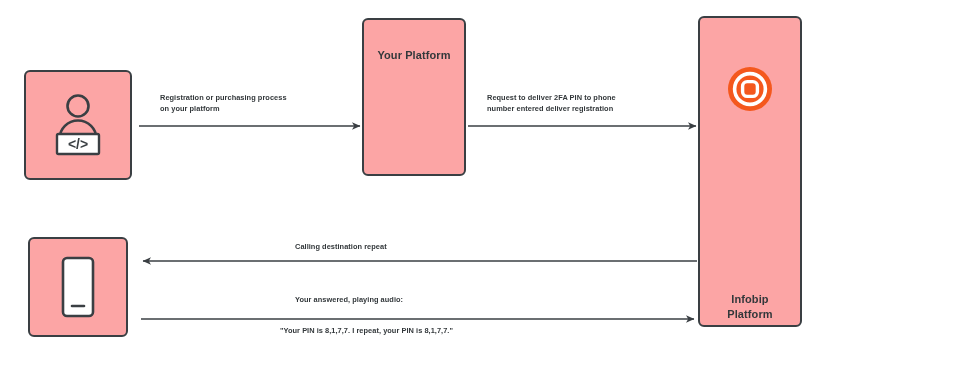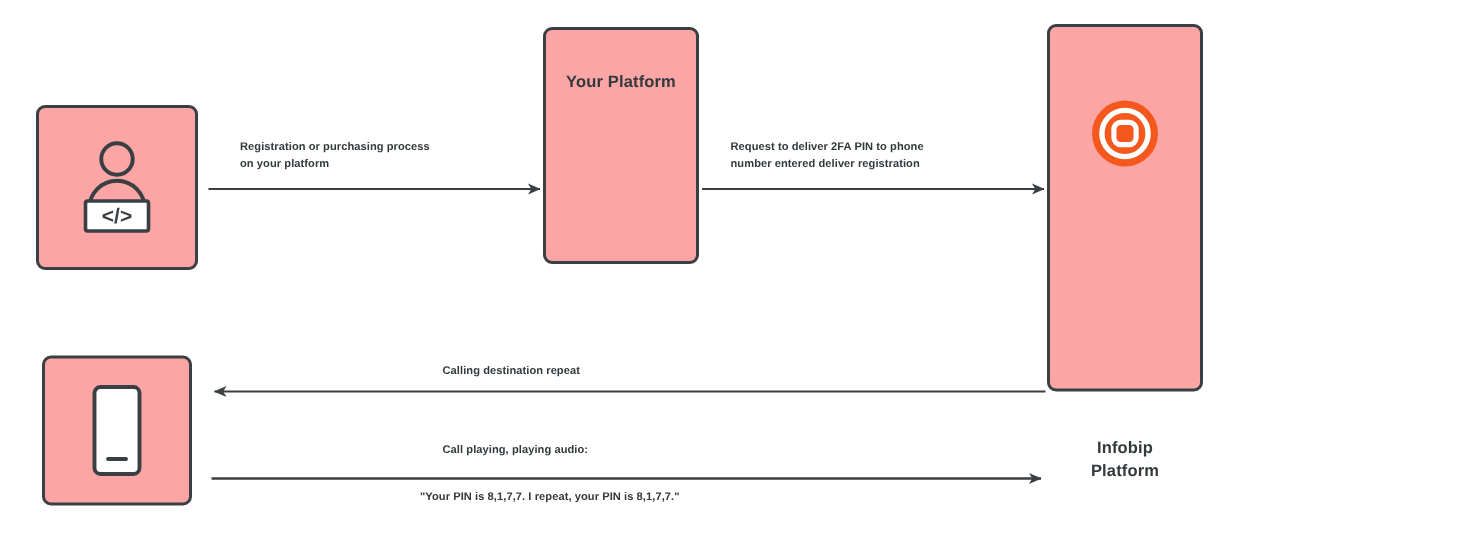--- a/index.html
+++ b/index.html
@@ -98,21 +98,21 @@
         <rect x="14" y="45" width="42" height="20" rx="1.5" fill="#ffffff" stroke="#3a3f43" stroke-width="2.4"></rect>
         <text x="35" y="59.5" text-anchor="middle" font-family="'Liberation Sans', sans-serif" font-size="14" font-weight="700" fill="#3a3f43">&lt;/&gt;</text>
       </svg>
     </div>
   </div>
 
   <div class="node-box" style="left:362px; top:18px; width:104px; height:158px;">
     <div class="node-title" style="top:28px;">Your Platform</div>
   </div>
 
-  <div class="node-box" style="left:698px; top:16px; width:104px; height:245px;text-decoration:underline;">
+  <div class="node-box" style="left:698px; top:16px; width:104px; height:311px;text-decoration:underline;">
     <div class="logo-wrap" style="top:48px;">
       <svg width="46" height="46" viewBox="0 0 46 46">
         <circle cx="23" cy="23" r="22" fill="#f4581d"></circle>
         <circle cx="23" cy="23" r="15.4" fill="none" stroke="#ffffff" stroke-width="3.6"></circle>
         <rect x="15.6" y="15.6" width="14.8" height="14.8" rx="4.6" fill="none" stroke="#ffffff" stroke-width="3.4"></rect>
       </svg>
     </div>
     <div class="node-title" style="top:274px; white-space:pre-line;">Infobip
 Platform</div>
   </div>
@@ -127,17 +127,17 @@
   </div>
 
   <div class="flow-label" style="left:160px; top:93px; width:180px;">Registration or purchasing process
 on your platform</div>
 
   <div class="flow-label" style="left:487px; top:93px; width:200px;">Request to deliver 2FA PIN to phone
 number entered deliver registration</div>
 
   <div class="flow-label" style="left:295px; top:242px; width:250px;">Calling destination repeat</div>
 
-  <div class="flow-label" style="left:295px; top:295px; width:250px;">Call playing, playing audio:</div>
+  <div class="flow-label" style="left:295px; top:295px; width:250px;">Your answered, playing audio:</div>
 
   <div class="flow-label" style="left:280px; top:326px; width:280px;">"Your PIN is 8,1,7,7. I repeat, your PIN is 8,1,7,7."</div>
 
 </div>
 
 </body></html>

